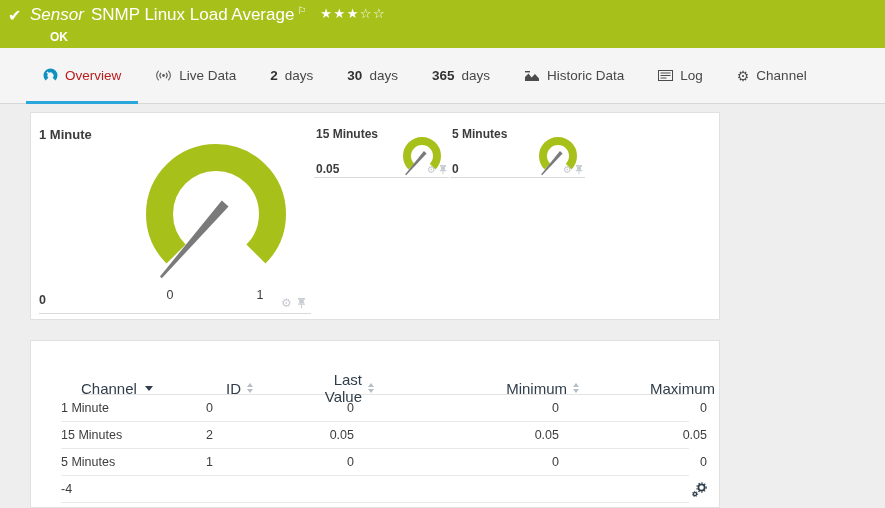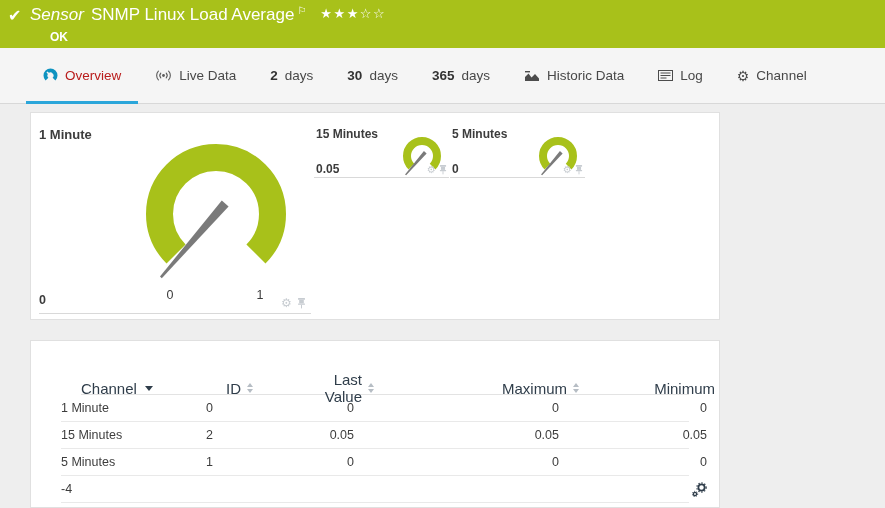--- a/index.html
+++ b/index.html
@@ -193,28 +193,28 @@
           </span>
       </div>
       <div class="th c-right">
         <span>Last Value</span>
         <span class="sort-both">
             <span class="tri-up"></span>
             <span class="tri-down"></span>
           </span>
       </div>
       <div class="th c-right">
+        <span>Minimum</span>
+        <span class="sort-both">
+            <span class="tri-up"></span>
+            <span class="tri-down"></span>
+          </span>
+      </div>
+      <div class="th c-right">
         <span>Maximum</span>
-        <span class="sort-both">
-            <span class="tri-up"></span>
-            <span class="tri-down"></span>
-          </span>
-      </div>
-      <div class="th c-right">
-        <span>Minimum</span>
         <span class="sort-both">
             <span class="tri-up"></span>
             <span class="tri-down"></span>
           </span>
       </div>
       <div></div>
     </div>
 
     <div class="trow">
       <div>1 Minute</div>

